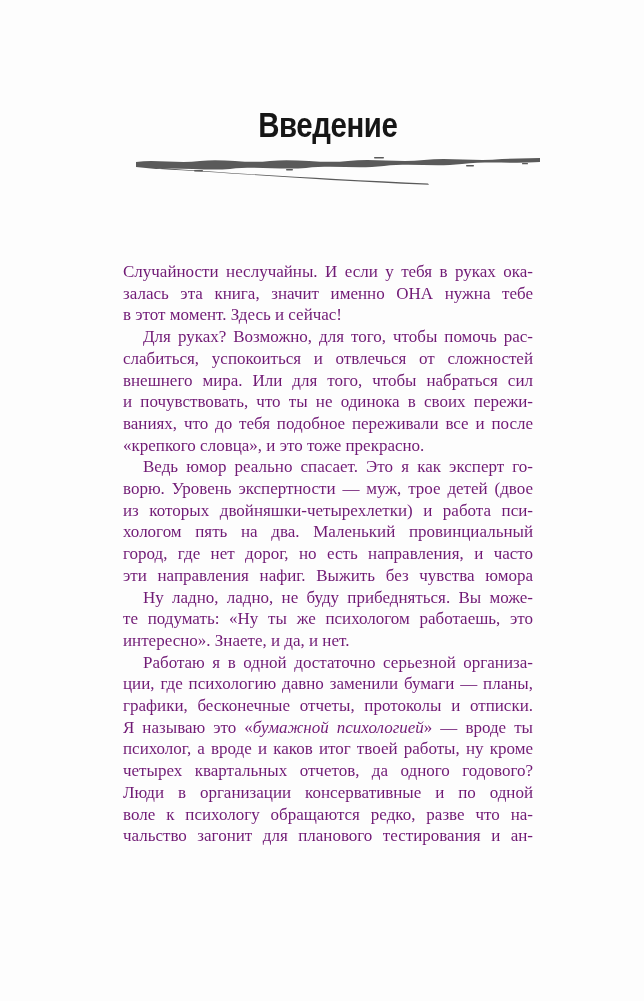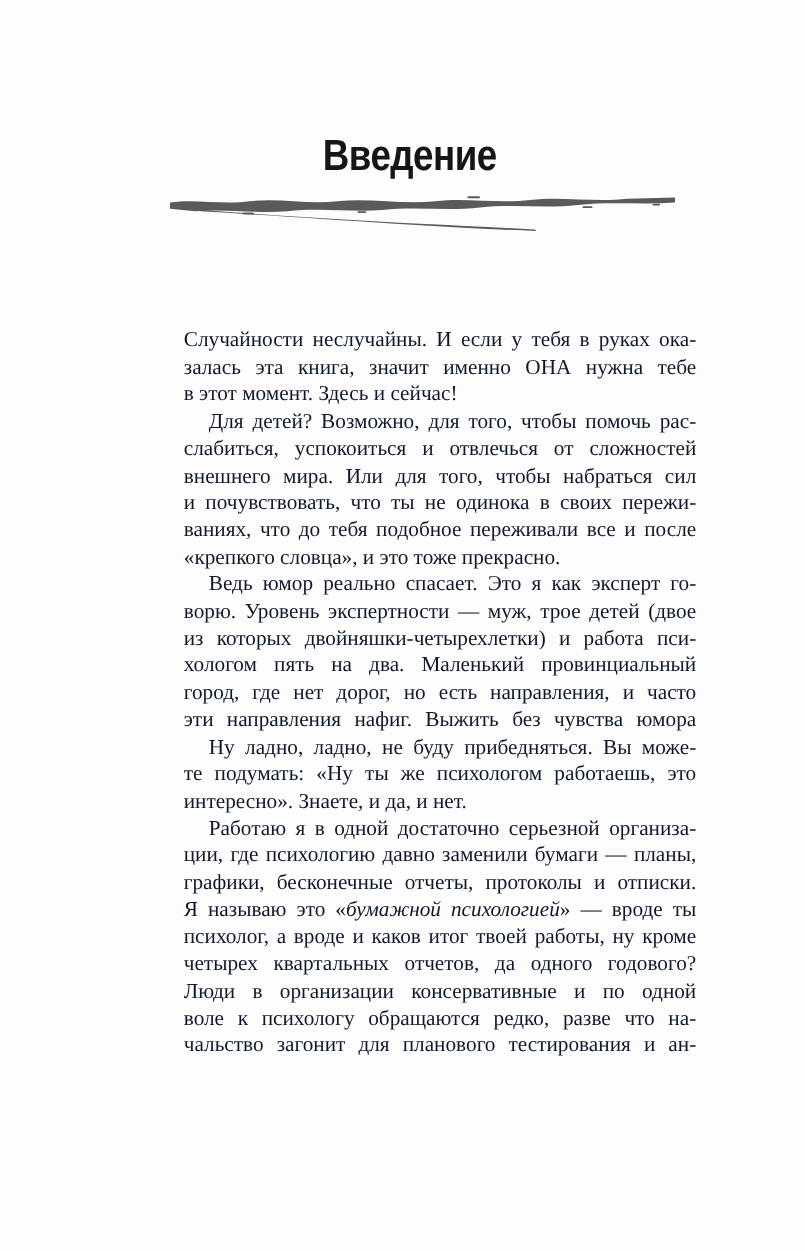--- a/index.html
+++ b/index.html
@@ -32,22 +32,21 @@
   .divider{
     position:absolute;
     left:136px;top:153px;
     width:404px;height:34px;
   }
   .body-text{
     position:absolute;
     left:123px;top:261px;width:410px;
     font-size:17px;
     line-height:21.7px;
-    color:#0f172a;
-    margin-left:24px;
+    color:#701a75;
   }
   .line{
     text-align:justify;
     text-align-last:justify;
     -moz-text-align-last:justify;
   }
   .line.last{
     text-align-last:left;
     -moz-text-align-last:left;
   }
@@ -96,21 +95,21 @@
     </g>
   </svg>
 
   <div class="body-text">
       <div class="para">
         <div class="line">Случайности неслучайны. И если у тебя в руках ока-</div>
         <div class="line">залась эта книга, значит именно ОНА нужна тебе</div>
         <div class="line last">в этот момент. Здесь и сейчас!</div>
       </div>
       <div class="para">
-        <div class="line indent">Для детей? Возможно, для того, чтобы помочь рас-</div>
+        <div class="line indent">Для руках? Возможно, для того, чтобы помочь рас-</div>
         <div class="line">слабиться, успокоиться и отвлечься от сложностей</div>
         <div class="line">внешнего мира. Или для того, чтобы набраться сил</div>
         <div class="line">и почувствовать, что ты не одинока в своих пережи-</div>
         <div class="line">ваниях, что до тебя подобное переживали все и после</div>
         <div class="line last">«крепкого словца», и это тоже прекрасно.</div>
       </div>
       <div class="para">
         <div class="line indent">Ведь юмор реально спасает. Это я как эксперт го-</div>
         <div class="line">ворю. Уровень экспертности — муж, трое детей (двое</div>
         <div class="line">из которых двойняшки-четырехлетки) и работа пси-</div>

